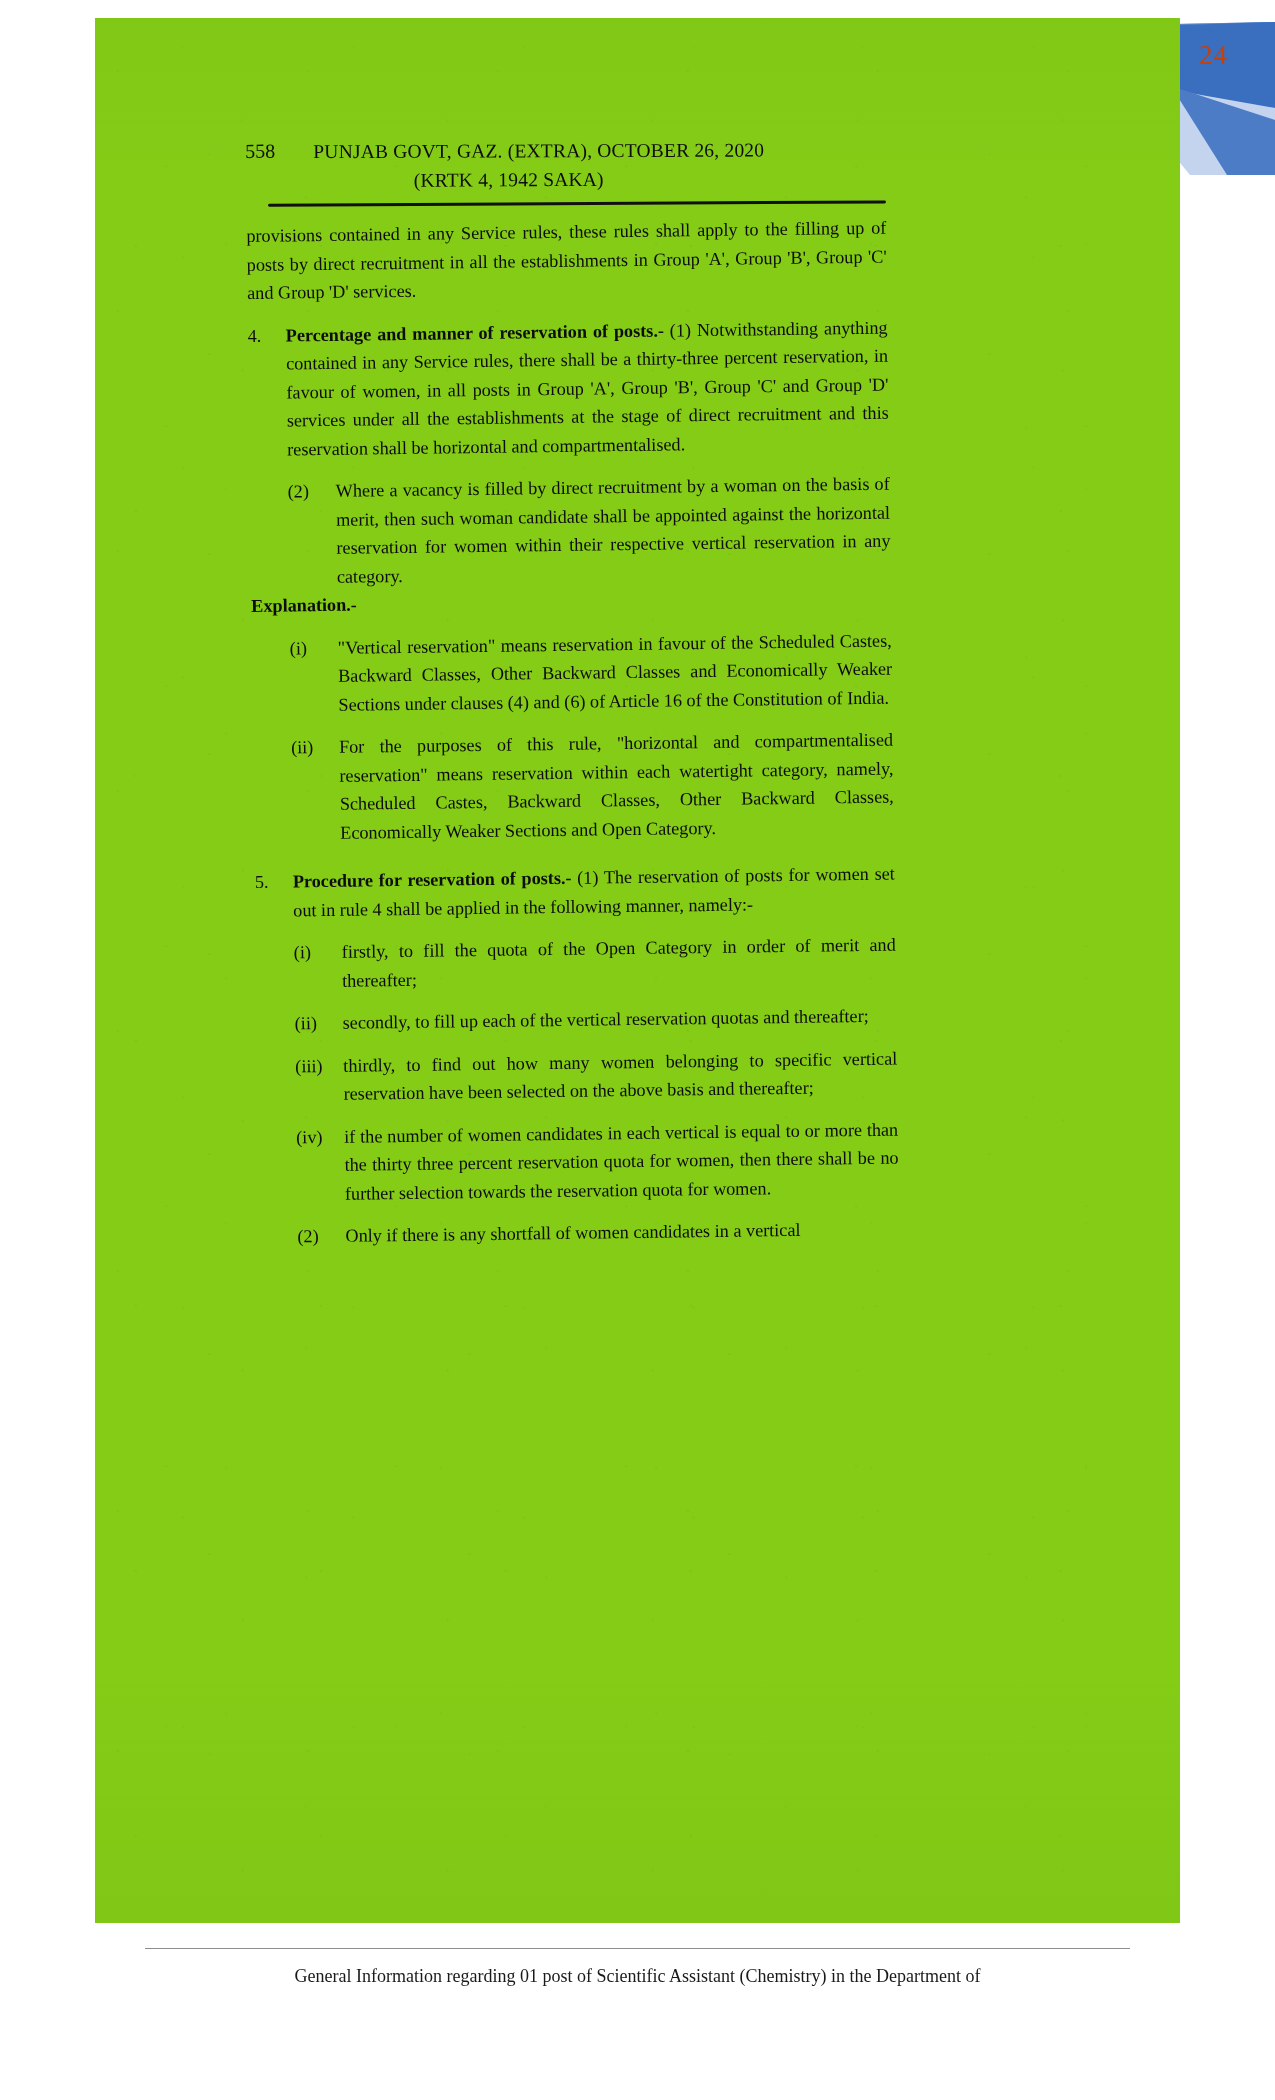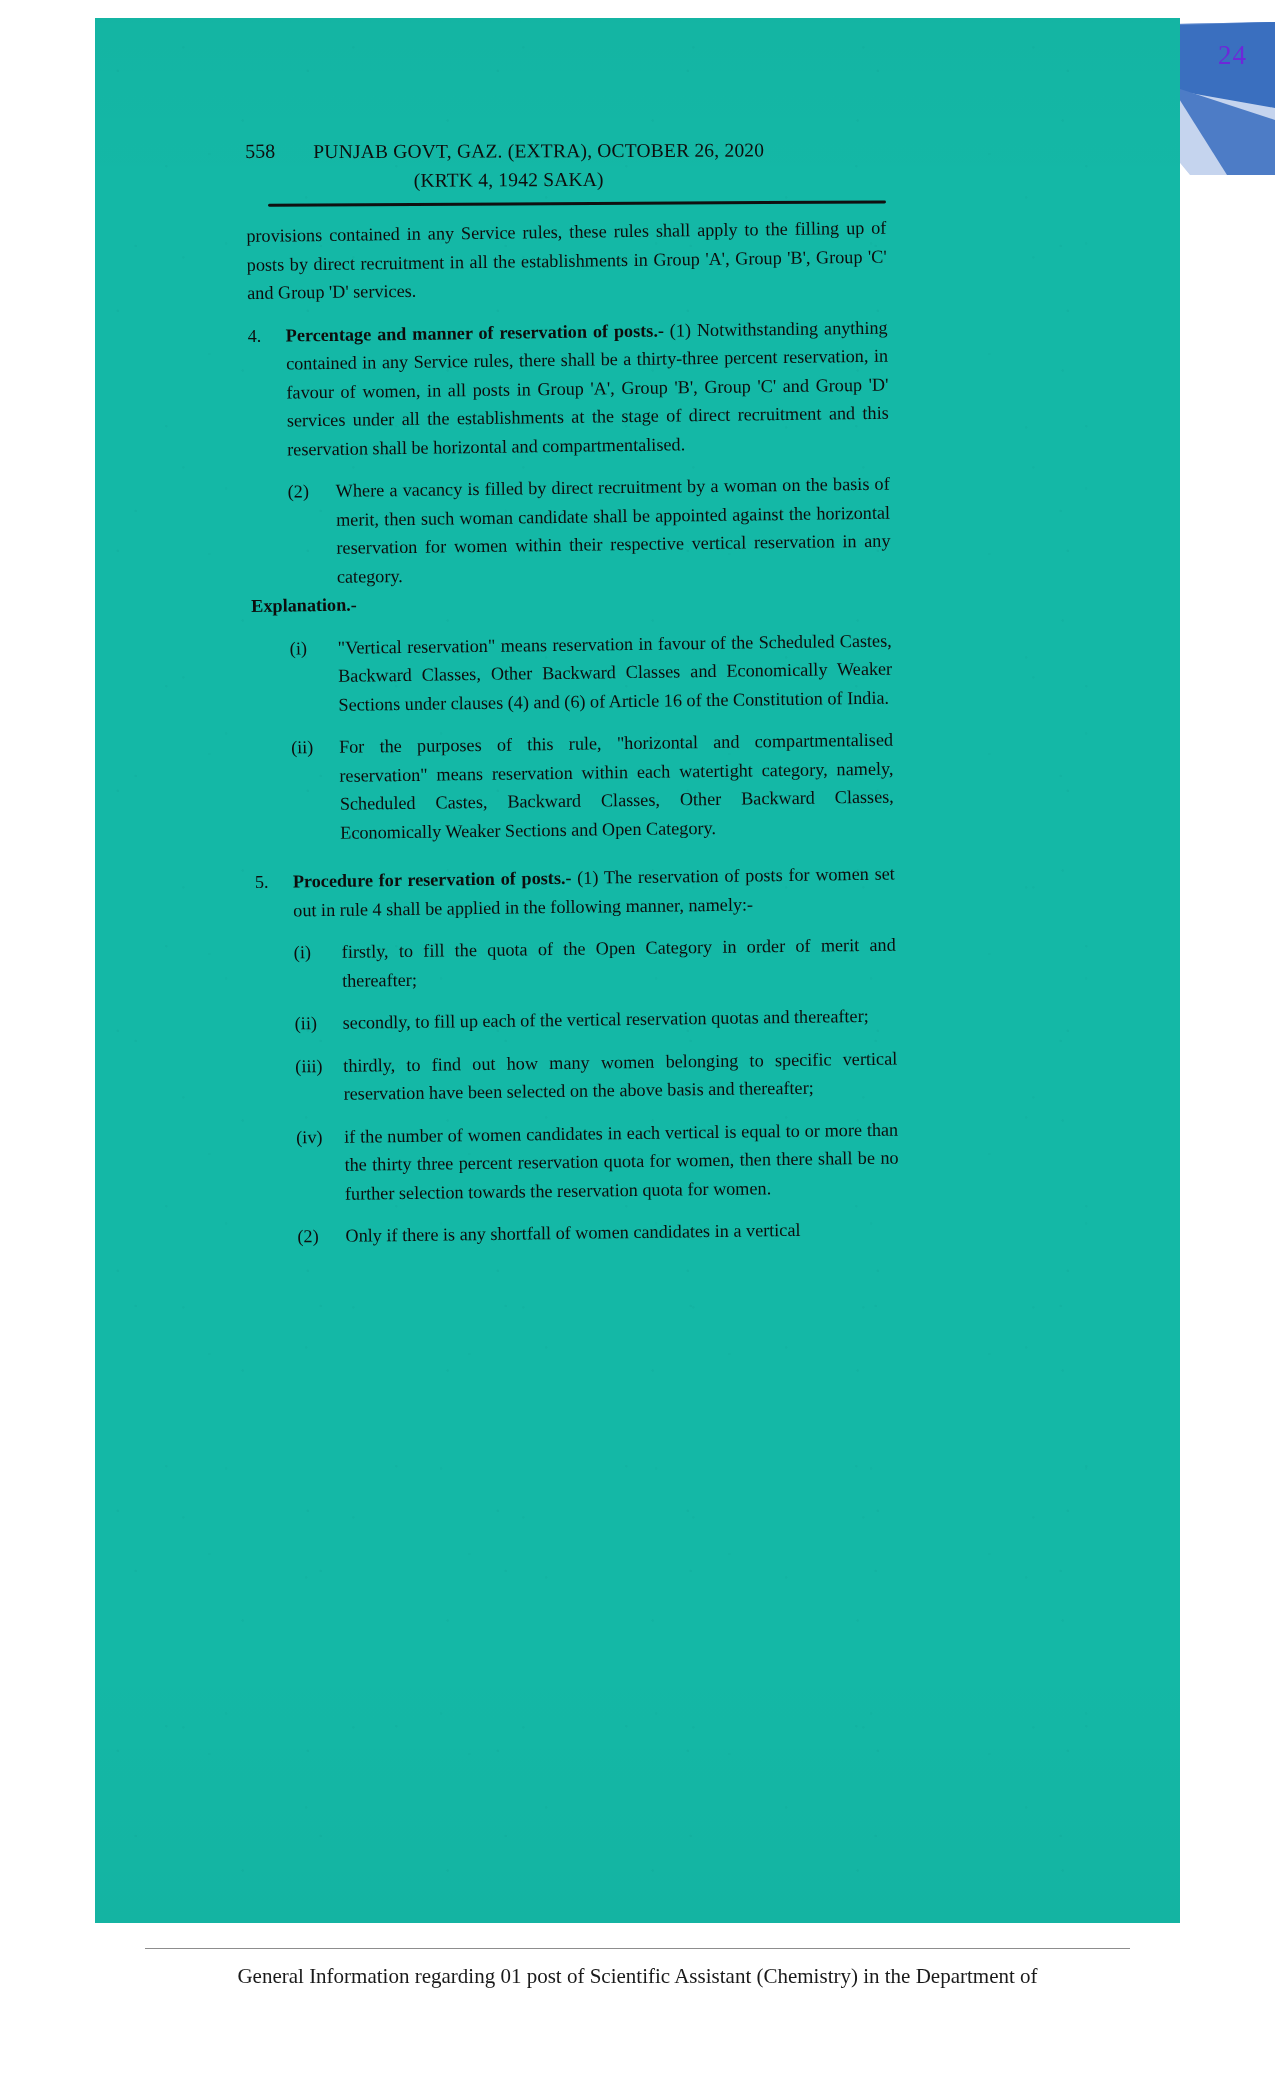--- a/index.html
+++ b/index.html
@@ -25,36 +25,36 @@
     right: 0;
     width: 300px;
     height: 175px;
     overflow: hidden;
     pointer-events: none;
   }
   .corner-decor svg { display: block; }
   .page-number {
     position: absolute;
     top: 42px;
-    right: 28px;
-    color: #6d28d9;
+    right: 47px;
+    color: #c2410c;
     font-family: "Liberation Serif", serif;
     font-size: 27px;
     letter-spacing: 1px;
     line-height: 1;
   }
 
   
   .scan {
     position: absolute;
     left: 95px;
     top: 18px;
     width: 1085px;
     height: 1905px;
-    background: #14b8a6;
+    background: #84cc16;
     color: #0d0d0d;
   }
   .scan-noise {
     position: absolute;
     inset: 0;
     pointer-events: none;
     background:
       radial-gradient(circle at 12% 22%, rgba(0,0,0,0.030) 0 1px, transparent 1.6px),
       radial-gradient(circle at 31% 57%, rgba(0,0,0,0.026) 0 1px, transparent 1.6px),
       radial-gradient(circle at 52% 14%, rgba(0,0,0,0.022) 0 1px, transparent 1.6px),
@@ -179,21 +179,21 @@
     text-align: center;
   }
   .footer-rule {
     width: 985px;
     height: 1px;
     background: #8d8d8d;
     margin: 0 auto 12px auto;
   }
   .footer-text {
     font-family: "Liberation Serif", serif;
-    font-size: 21px;
+    font-size: 18px;
     line-height: 31px;
     color: #1a1a1a;
     width: 980px;
     margin: 0 auto;
   }
 </style>
 </head>
 <body>
 
 <div class="page">

